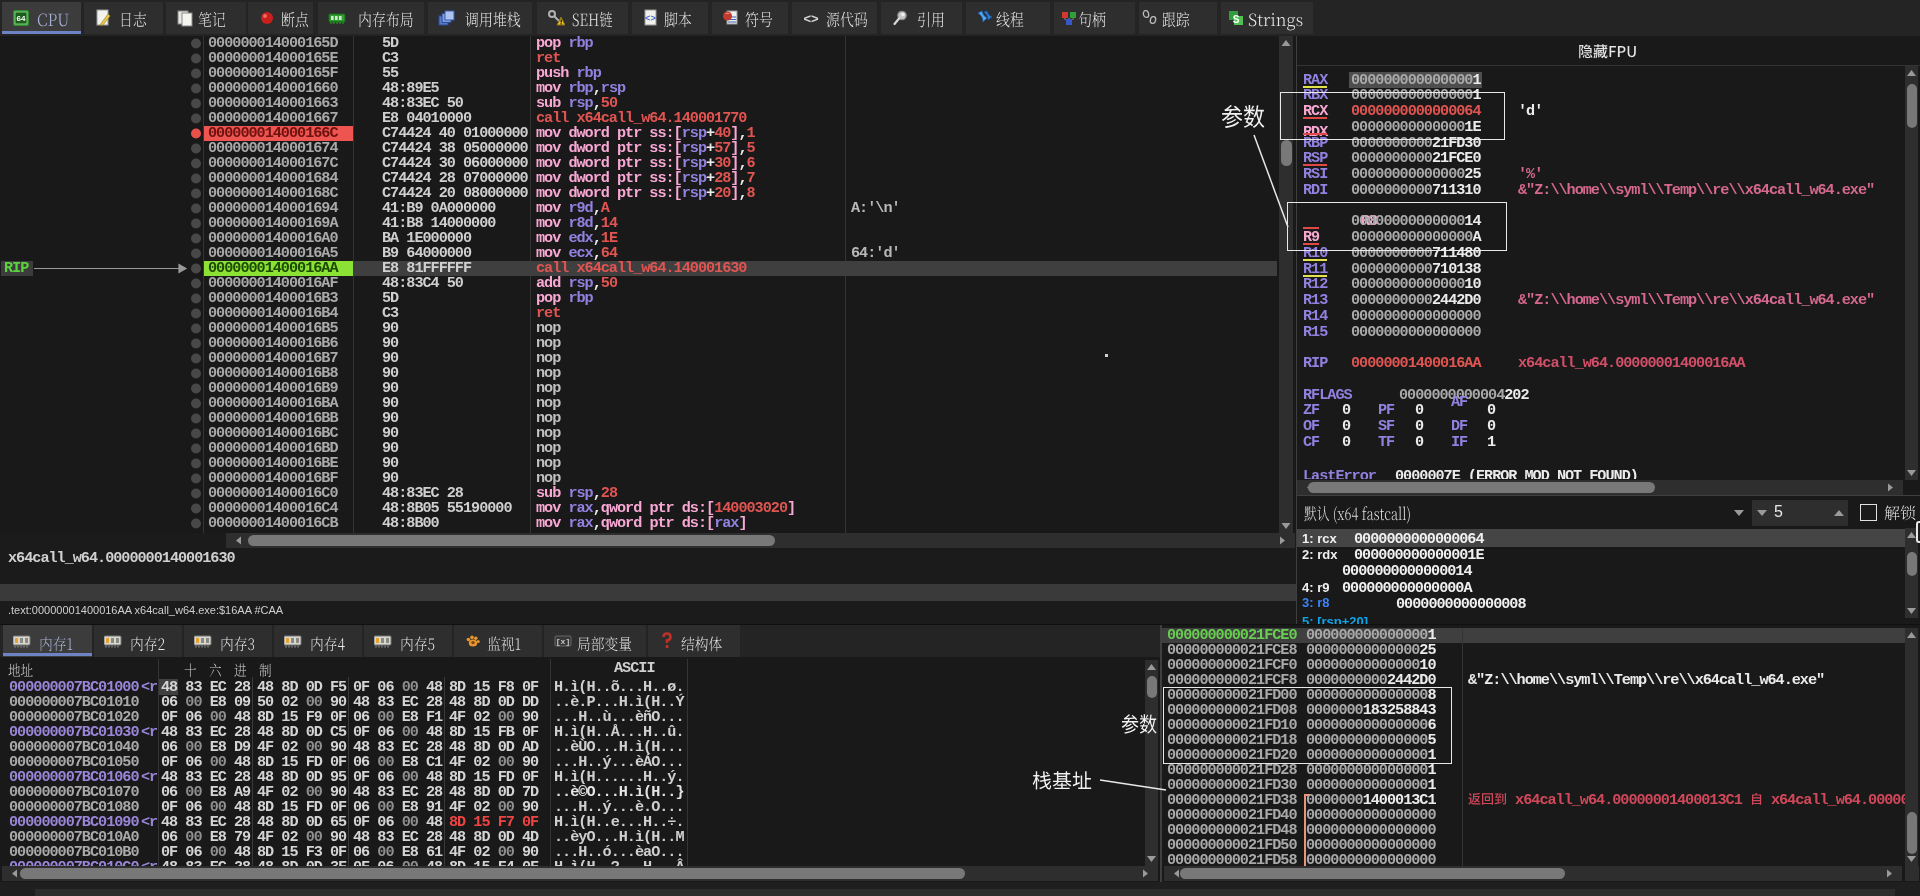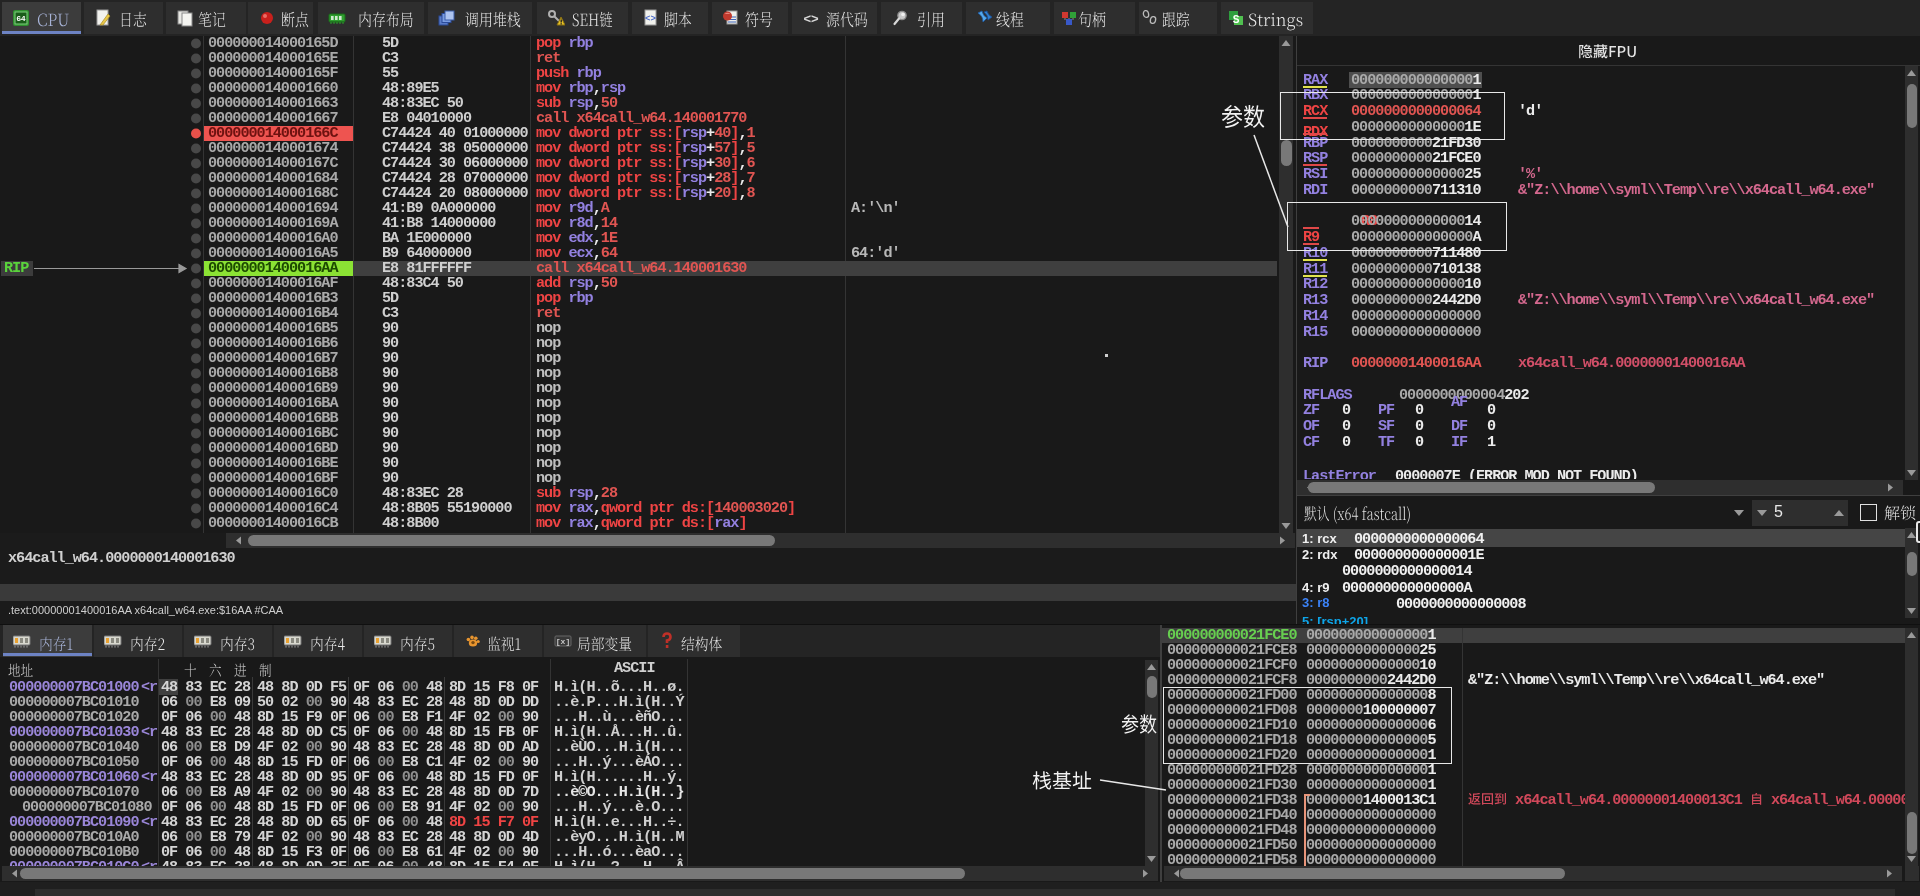--- a/index.html
+++ b/index.html
@@ -1,18 +1,18 @@
 <!DOCTYPE html>
 <html><head><meta charset="utf-8"><style>
 *{margin:0;padding:0;box-sizing:border-box}
 html,body{width:1920px;height:896px;background:#1e1e1e;overflow:hidden}
 body{position:relative;font-family:"Liberation Sans",sans-serif}
 .abs{position:absolute}
 pre{position:absolute;font:bold 15.2px/15px "Liberation Mono",monospace;letter-spacing:-1.02px;white-space:pre;color:#a9a9a9}
-.w{color:#ebebeb}.g{color:#a9a9a9}.d{color:#8f8f8f}.b{color:#ef4444}.v{color:#9381e0}.r{color:#e05552}
+.w{color:#ebebeb}.g{color:#a9a9a9}.d{color:#8f8f8f}.b{color:#f9a8d4}.v{color:#9381e0}.r{color:#e05552}
 .p{color:#d4688e}.n{color:#bfbfbf}.gr{color:#67cf50}.pu{color:#9a86d8}
 .sb{background:#2e2e2e}
 .thumb{background:#787878;border-radius:6px;position:absolute}
 .vline{position:absolute;width:1px;background:#3c3c3c}
 .hline{position:absolute;height:1px;background:#3c3c3c}
 .wbox{position:absolute;border:1.5px solid #e8e8e8;background:transparent}
 </style></head><body>
 <div class="abs" style="left:0;top:0;width:1920px;height:36px;background:#242424"></div>
 <div class="abs" style="left:2px;top:2px;width:79px;height:32px;background:#3c3c3c"></div>
 <div class="abs" style="left:2px;top:31px;width:79px;height:3px;background:#6d83c4"></div>
@@ -653,21 +653,21 @@
     <pre style="left:257px;top:90px;color:#d4d4d4"><span class="w2">48</span> <span class="w2">8D</span> <span class="w2">0D</span> <span class="w2">95</span></pre>
     <pre style="left:353px;top:90px;color:#d4d4d4"><span class="w2">0F</span> <span class="w2">06</span> <span class="d">00</span> <span class="w2">48</span></pre>
     <pre style="left:449px;top:90px;color:#d4d4d4"><span class="w2">8D</span> <span class="w2">15</span> <span class="w2">FD</span> <span class="w2">0F</span></pre>
     <pre style="left:554px;top:90px;color:#cfcfcf">H.ì(H......H..ý.</pre>
     <pre style="left:9px;top:105px"><span class="g">000000007BC01070</span></pre>
     <pre style="left:161px;top:105px;color:#d4d4d4"><span class="w2">06</span> <span class="d">00</span> <span class="w2">E8</span> <span class="w2">A9</span></pre>
     <pre style="left:257px;top:105px;color:#d4d4d4"><span class="w2">4F</span> <span class="w2">02</span> <span class="d">00</span> <span class="w2">90</span></pre>
     <pre style="left:353px;top:105px;color:#d4d4d4"><span class="w2">48</span> <span class="w2">83</span> <span class="w2">EC</span> <span class="w2">28</span></pre>
     <pre style="left:449px;top:105px;color:#d4d4d4"><span class="w2">48</span> <span class="w2">8D</span> <span class="w2">0D</span> <span class="w2">7D</span></pre>
     <pre style="left:554px;top:105px;color:#e5e5e5">..è©O...H.ì(H..}</pre>
-    <pre style="left:22px;top:120px"><span class="g">000000007BC01080</span></pre>
+    <pre style="left:9px;top:120px"><span class="g">000000007BC01080</span></pre>
     <pre style="left:161px;top:120px;color:#d4d4d4"><span class="w2">0F</span> <span class="w2">06</span> <span class="d">00</span> <span class="w2">48</span></pre>
     <pre style="left:257px;top:120px;color:#d4d4d4"><span class="w2">8D</span> <span class="w2">15</span> <span class="w2">FD</span> <span class="w2">0F</span></pre>
     <pre style="left:353px;top:120px;color:#d4d4d4"><span class="w2">06</span> <span class="d">00</span> <span class="w2">E8</span> <span class="w2">91</span></pre>
     <pre style="left:449px;top:120px;color:#d4d4d4"><span class="w2">4F</span> <span class="w2">02</span> <span class="d">00</span> <span class="w2">90</span></pre>
     <pre style="left:554px;top:120px;color:#cfcfcf">...H..ý...è.O...</pre>
     <pre style="left:9px;top:135px"><span class="pu">000000007BC01090</span></pre>
     <pre style="left:141px;top:135px"><span class="pu">&lt;r</span></pre>
     <pre style="left:161px;top:135px;color:#d4d4d4"><span class="w2">48</span> <span class="w2">83</span> <span class="w2">EC</span> <span class="w2">28</span></pre>
     <pre style="left:257px;top:135px;color:#d4d4d4"><span class="w2">48</span> <span class="w2">8D</span> <span class="w2">0D</span> <span class="w2">65</span></pre>
     <pre style="left:353px;top:135px;color:#d4d4d4"><span class="w2">0F</span> <span class="w2">06</span> <span class="d">00</span> <span class="w2">48</span></pre>
@@ -714,21 +714,21 @@
     <pre style="left:5px;top:15px"><span class="g">000000000021FCE8</span></pre>
     <pre style="left:144px;top:15px"><span class="g">00000000000000</span><span class="w">25</span></pre>
     <pre style="left:5px;top:30px"><span class="g">000000000021FCF0</span></pre>
     <pre style="left:144px;top:30px"><span class="g">00000000000000</span><span class="w">10</span></pre>
     <pre style="left:5px;top:45px"><span class="g">000000000021FCF8</span></pre>
     <pre style="left:144px;top:45px"><span class="g">0000000000</span><span class="w">2442D0</span></pre>
     <pre style="left:306px;top:45px"><span class="w">&amp;"Z:\\home\\syml\\Temp\\re\\x64call_w64.exe"</span></pre>
     <pre style="left:5px;top:60px"><span class="g">000000000021FD00</span></pre>
     <pre style="left:144px;top:60px"><span class="g">000000000000000</span><span class="w">8</span></pre>
     <pre style="left:5px;top:75px"><span class="g">000000000021FD08</span></pre>
-    <pre style="left:144px;top:75px"><span class="g">0000000</span><span class="w">100000007</span></pre>
+    <pre style="left:144px;top:75px"><span class="g">0000000</span><span class="w">183258843</span></pre>
     <pre style="left:5px;top:90px"><span class="g">000000000021FD10</span></pre>
     <pre style="left:144px;top:90px"><span class="g">000000000000000</span><span class="w">6</span></pre>
     <pre style="left:5px;top:105px"><span class="g">000000000021FD18</span></pre>
     <pre style="left:144px;top:105px"><span class="g">000000000000000</span><span class="w">5</span></pre>
     <pre style="left:5px;top:120px"><span class="g">000000000021FD20</span></pre>
     <pre style="left:144px;top:120px"><span class="g">000000000000000</span><span class="w">1</span></pre>
     <pre style="left:5px;top:135px"><span class="g">000000000021FD28</span></pre>
     <pre style="left:144px;top:135px"><span class="g">000000000000000</span><span class="w">1</span></pre>
     <pre style="left:5px;top:150px"><span class="g">000000000021FD30</span></pre>
     <pre style="left:144px;top:150px"><span class="g">000000000000000</span><span class="w">1</span></pre>

